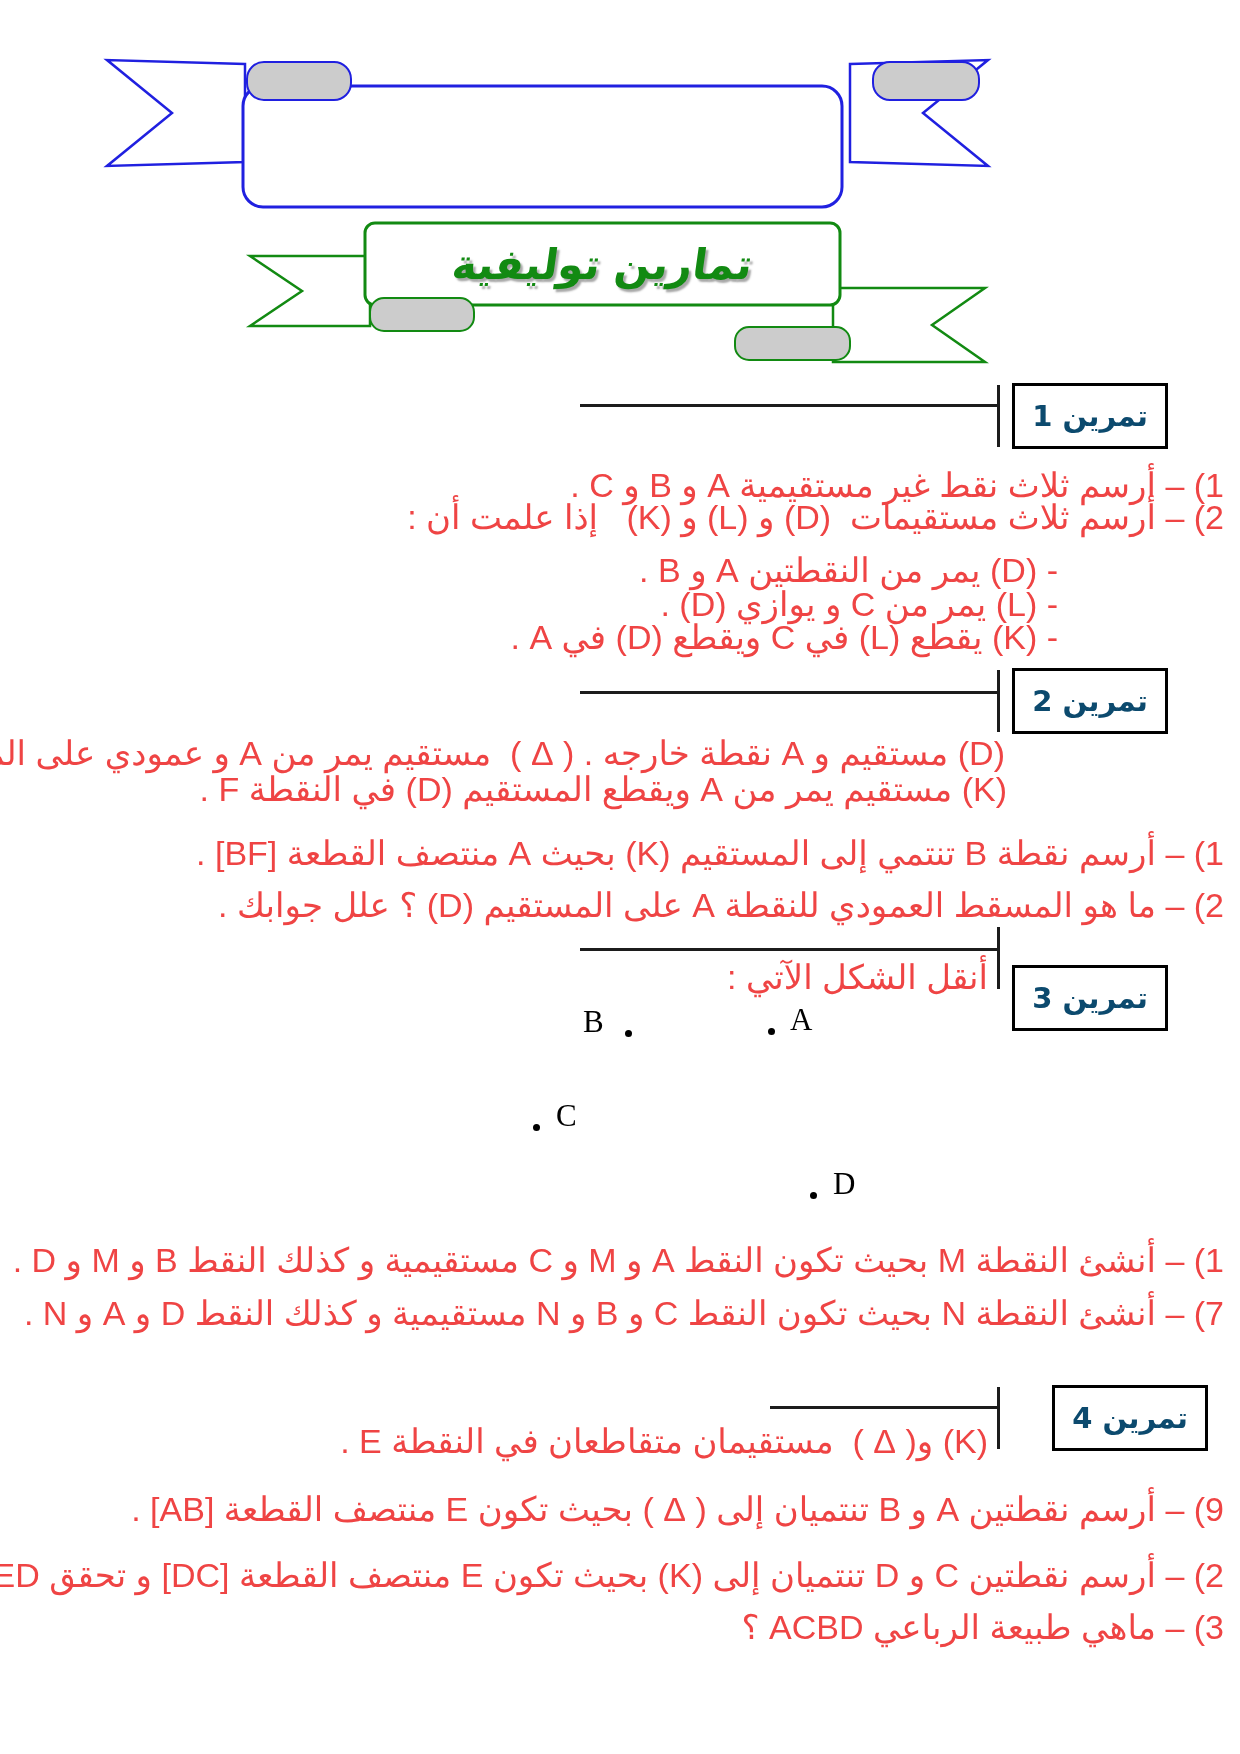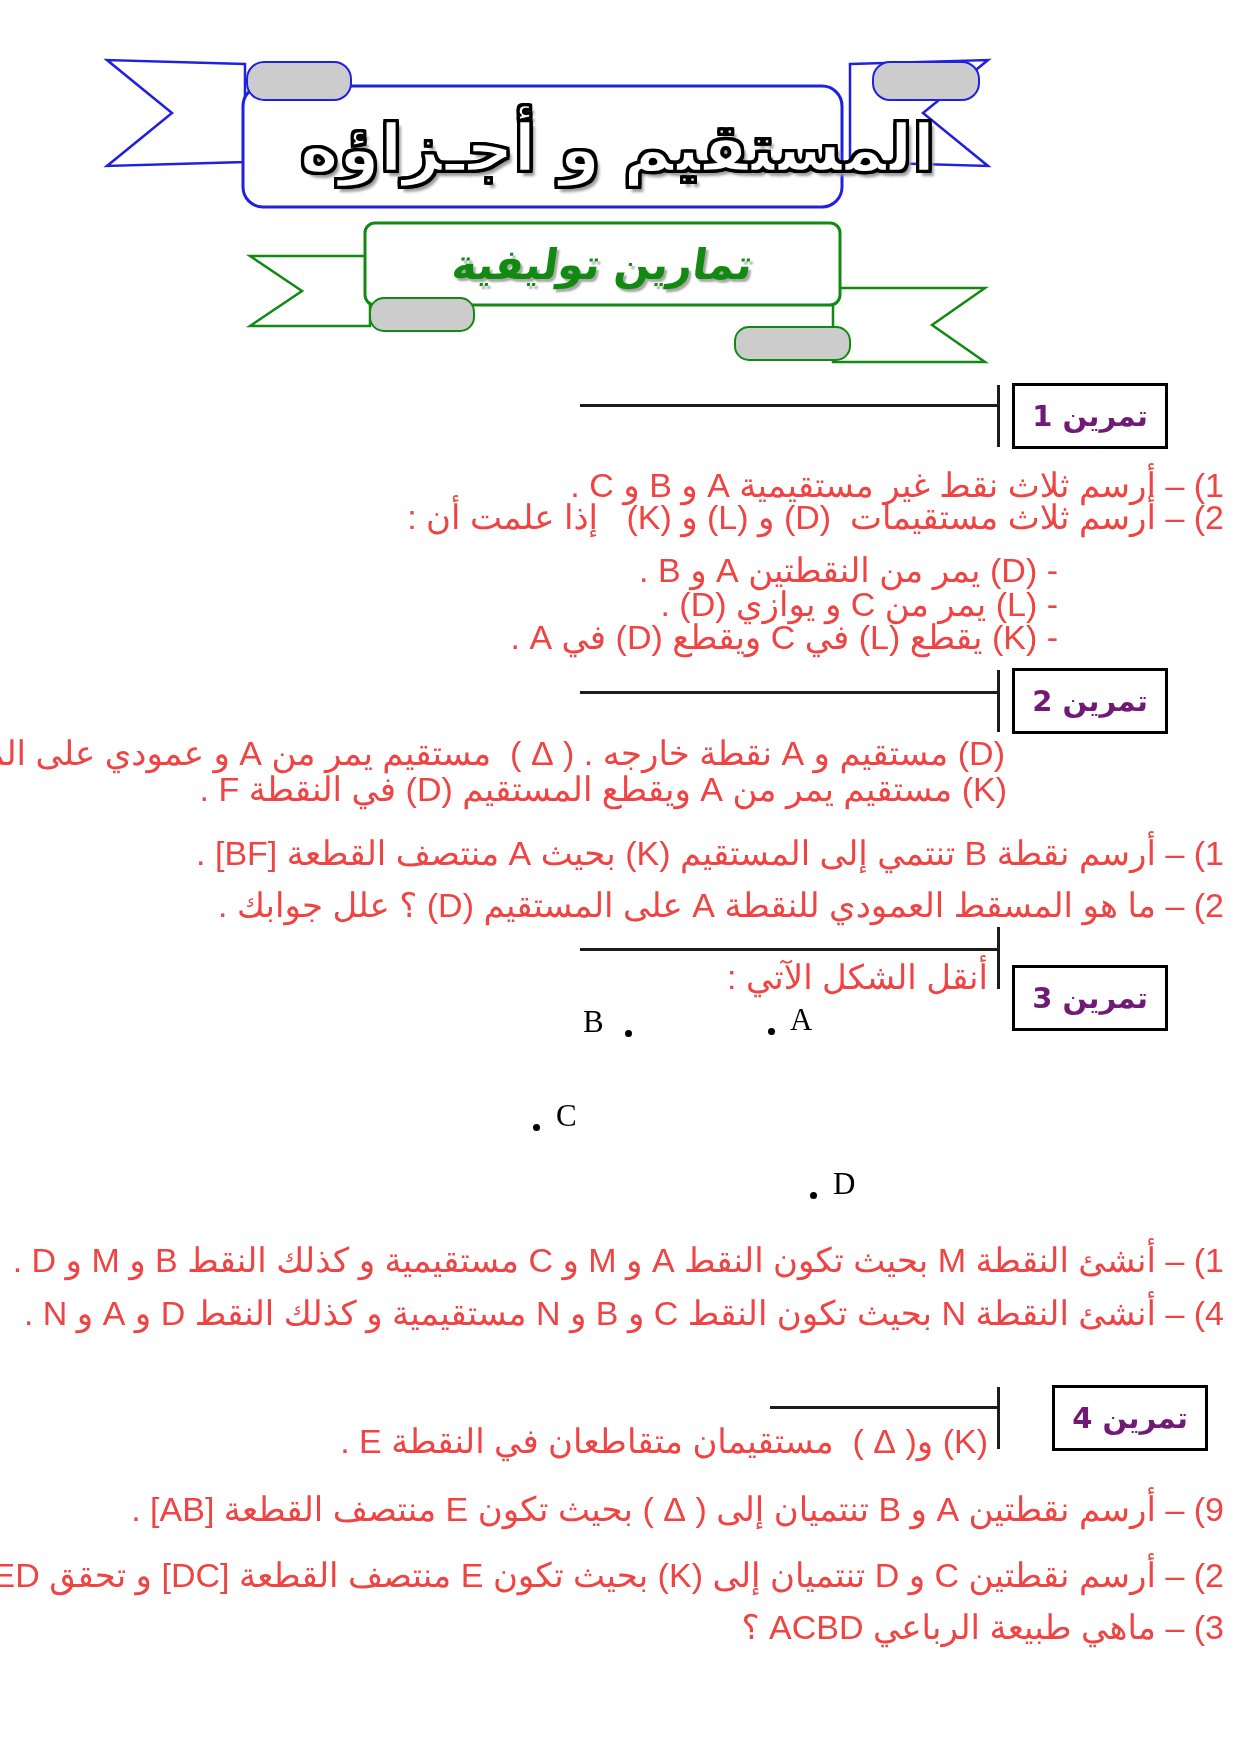--- a/index.html
+++ b/index.html
@@ -23,21 +23,21 @@
     direction:rtl;font-family:"DejaVu Sans",sans-serif;font-weight:bold;font-size:42px;
     color:#128a12;transform:skewX(-8deg);
     text-shadow:3px 3px 2px #a8a8a8;
   }
 
   
   .ex-line{position:absolute;height:3px;background:#1c1c1c;}
   .ex-tick{position:absolute;width:3px;background:#1c1c1c;}
   .ex-box{position:absolute;left:1012px;width:150px;height:60px;border:3px solid #000;
           display:flex;align-items:center;justify-content:center;background:#fff;}
-  .ex-label{direction:rtl;white-space:pre;color:#701a75;font-family:"DejaVu Sans",sans-serif;
+  .ex-label{direction:rtl;white-space:pre;color:#0c4a6e;font-family:"DejaVu Sans",sans-serif;
             font-weight:bold;font-size:29px;}
 
   
   .t{position:absolute;direction:rtl;white-space:pre;color:#ef4444;
      font-family:Liberation Sans, sans-serif;font-size:34px;line-height:34px;}
 
   
   .pt-label{position:absolute;font-family:"Liberation Serif",serif;font-size:31px;color:#000;}
   .pt-dot{position:absolute;width:7px;height:7px;border-radius:50%;background:#000;}
 </style>
@@ -51,21 +51,20 @@
     <polygon points="150,16 12,12 77,65 12,118 150,114" fill="#ffffff" stroke="#2020e0" stroke-width="2.5"></polygon>
 
     <polygon points="755,16 893,12 828,65 893,118 755,114" fill="#ffffff" stroke="#2020e0" stroke-width="2.5"></polygon>
 
     <rect x="148" y="38" width="599" height="121" rx="20" fill="#ffffff" stroke="#2020e0" stroke-width="3"></rect>
 
     <rect x="152" y="14" width="104" height="38" rx="17" fill="#cccccc" stroke="#2020e0" stroke-width="2"></rect>
 
     <rect x="778" y="14" width="106" height="38" rx="17" fill="#cccccc" stroke="#2020e0" stroke-width="2"></rect>
   </svg>
-  <div class="main-title">المستقيم و أجـزاؤه</div>
 
   <svg class="banner-svg" style="left:230px;top:215px;" width="770" height="170" viewBox="0 0 770 170">
 
     <polygon points="140,41 20,41 72,76 20,111 140,111" fill="#ffffff" stroke="#128a12" stroke-width="2.5"></polygon>
 
     <polygon points="603,73 755,73 702,110 755,147 603,147" fill="#ffffff" stroke="#128a12" stroke-width="2.5"></polygon>
 
     <rect x="135" y="8" width="475" height="82" rx="10" fill="#ffffff" stroke="#128a12" stroke-width="3"></rect>
 
     <rect x="140" y="83" width="104" height="33" rx="14" fill="#cccccc" stroke="#128a12" stroke-width="2"></rect>
@@ -115,21 +114,21 @@
       <span class="pt-label" style="left:790px;top:1002px;">A</span>
 
       <span class="pt-dot" style="left:533px;top:1124px;"></span>
       <span class="pt-label" style="left:556px;top:1098px;">C</span>
 
       <span class="pt-dot" style="left:810px;top:1192px;"></span>
       <span class="pt-label" style="left:833px;top:1166px;">D</span>
     </div>
 
     <div class="t" style="top:1243px;right:16px;">1) – أنشئ النقطة M بحيث تكون النقط A و M و C مستقيمية و كذلك النقط B و M و D .</div>
-    <div class="t" style="top:1296px;right:16px;">4) – أنشئ النقطة N بحيث تكون النقط C و B و N مستقيمية و كذلك النقط D و A و N .</div>
+    <div class="t" style="top:1296px;right:16px;">7) – أنشئ النقطة N بحيث تكون النقط C و B و N مستقيمية و كذلك النقط D و A و N .</div>
   </div>
 
   <div>
     <div class="ex-line" style="left:770px;top:1406px;width:227px;"></div>
     <div class="ex-tick" style="left:997px;top:1387px;height:62px;"></div>
     <div class="ex-box" style="top:1385px;margin-left:40px;">
       <span class="ex-label">تمرين 4</span>
     </div>
     <div class="t" style="top:1424px;right:252px;">(K) و( Δ )  مستقيمان متقاطعان في النقطة E .</div>
     <div class="t" style="top:1492px;right:16px;">9) – أرسم نقطتين A و B تنتميان إلى ( Δ ) بحيث تكون E منتصف القطعة [AB] .</div>

